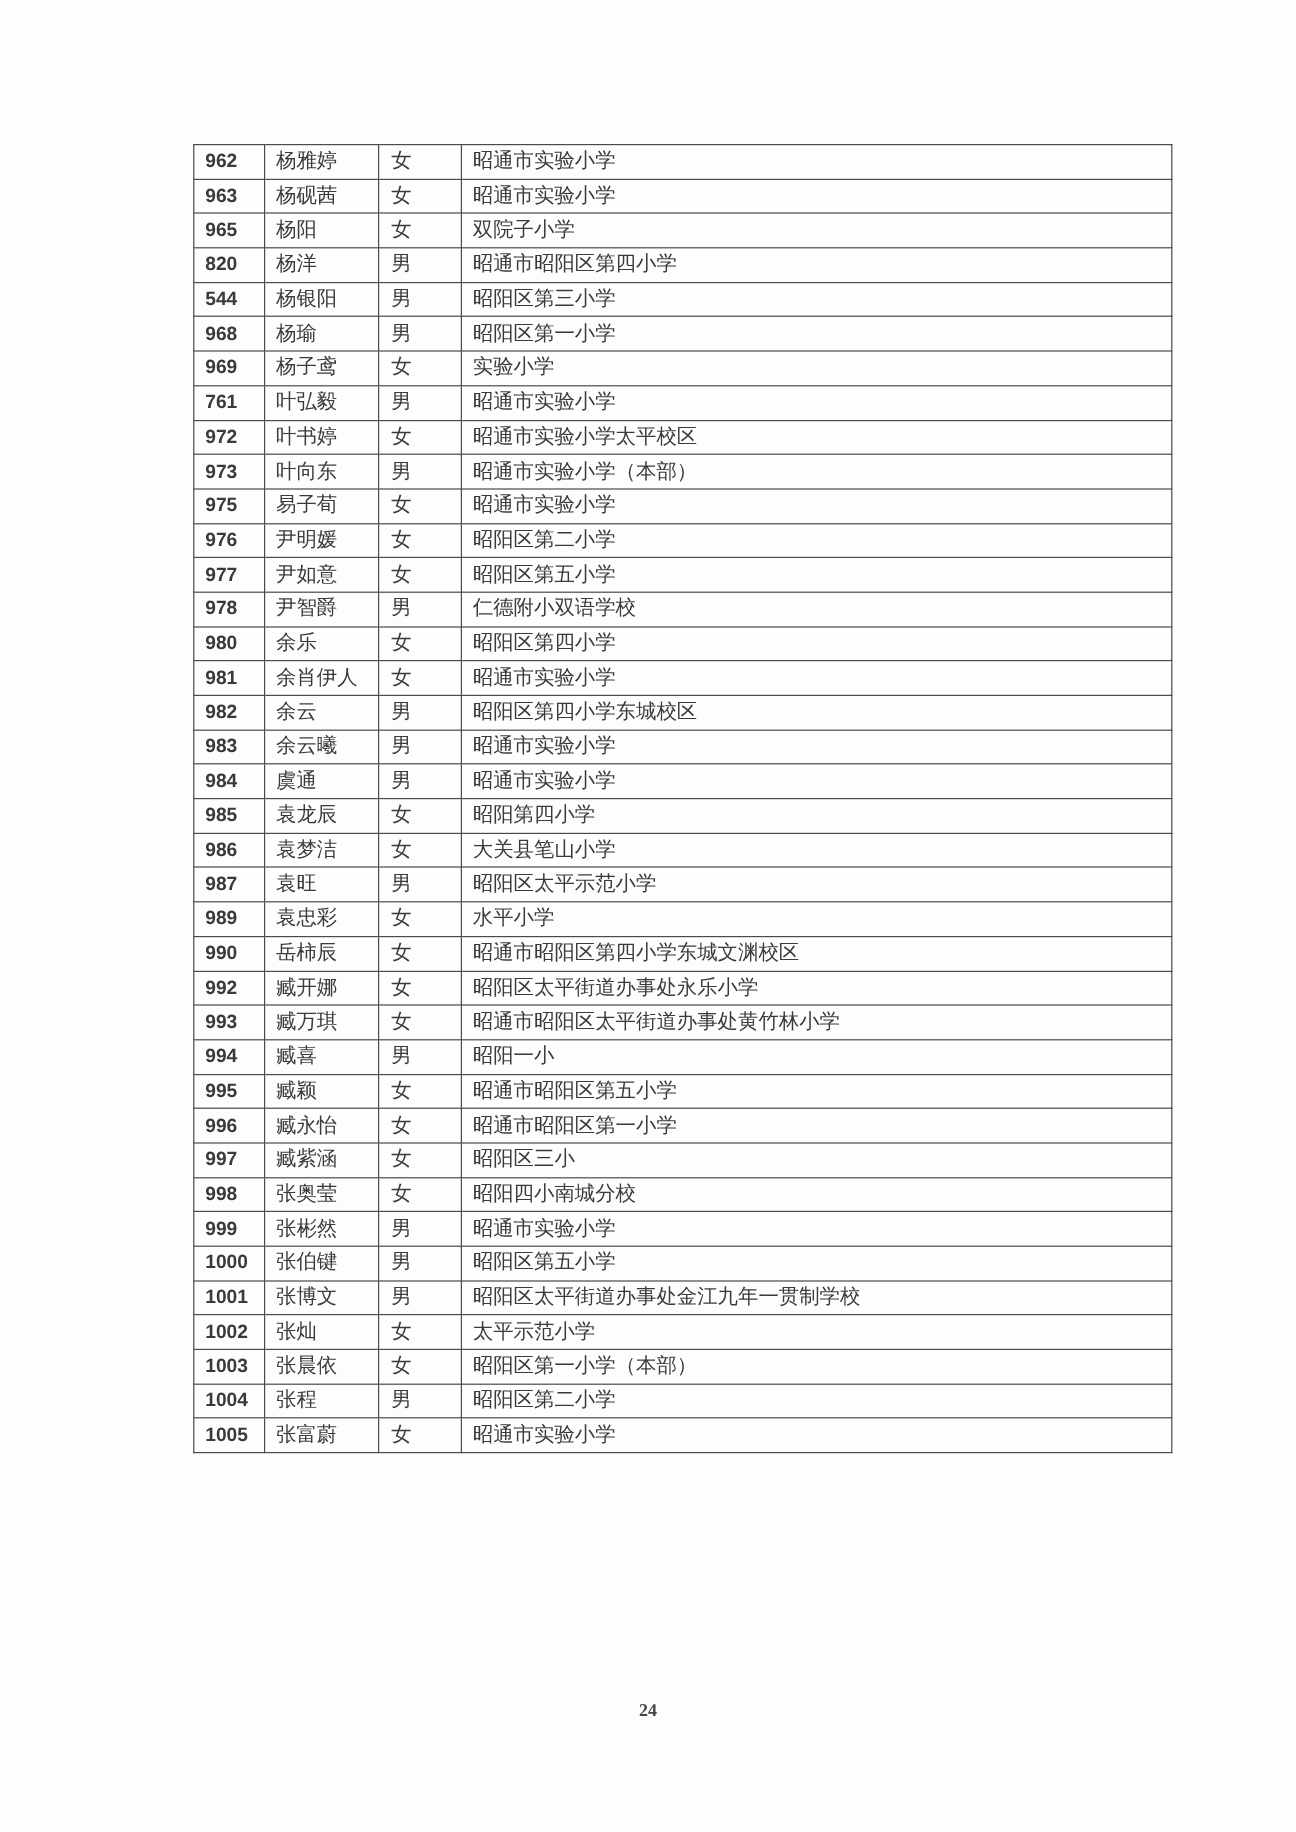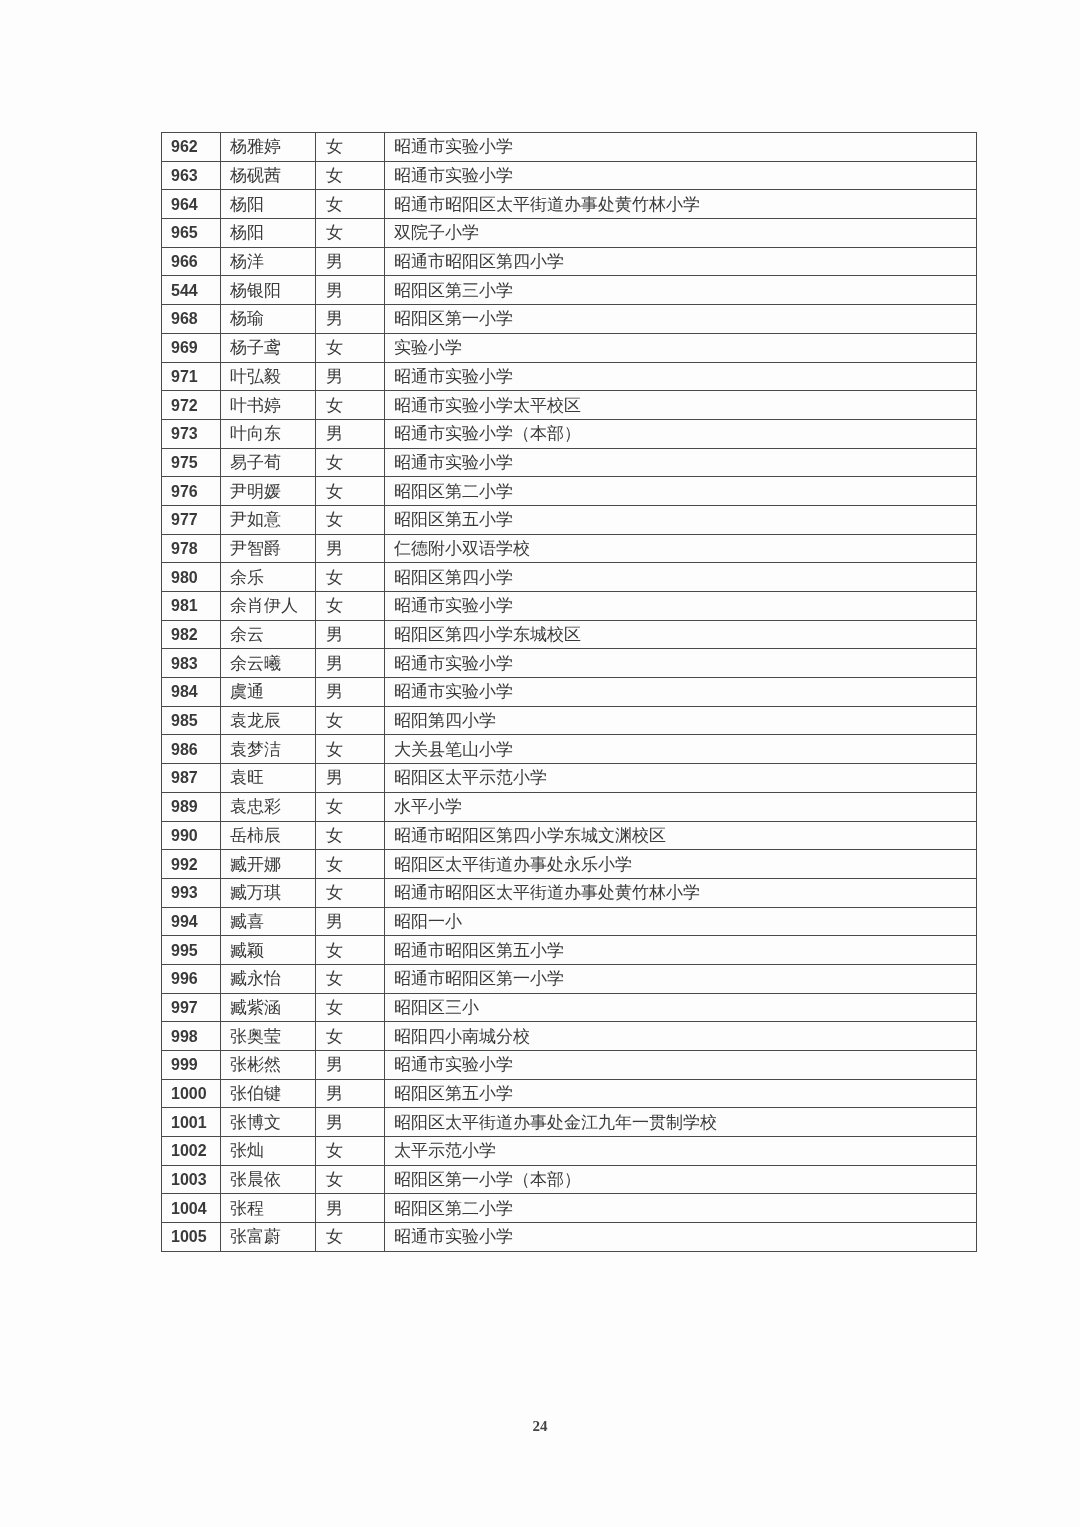--- a/index.html
+++ b/index.html
@@ -6,21 +6,21 @@
     body {
       width: 1080px; height: 1527px;
       background: #fdfdfd;
       position: relative;
       font-family: "DejaVu Sans", sans-serif;
       color: #3a3a3a;
       overflow: hidden;
     }
     .table-wrap {
       position: absolute;
-      left: 161px; top: 132px;
+      left: 161px; top: 120px;
       width: 815px;
     }
     table {
       border-collapse: collapse;
       width: 815px;
       table-layout: fixed;
     }
     td {
       border: 1.5px solid #4a4a4a;
       height: 27.7px;
@@ -65,33 +65,27 @@
           <td class="gender">女</td>
           <td class="school">昭通市实验小学</td>
         </tr>
         <tr>
           <td class="num">963</td>
           <td class="name">杨砚茜</td>
           <td class="gender">女</td>
           <td class="school">昭通市实验小学</td>
         </tr>
         <tr>
-          <td class="num">964</td>
-          <td class="name">杨阳</td>
-          <td class="gender">女</td>
-          <td class="school">昭通市昭阳区太平街道办事处黄竹林小学</td>
-        </tr>
-        <tr>
           <td class="num">965</td>
           <td class="name">杨阳</td>
           <td class="gender">女</td>
           <td class="school">双院子小学</td>
         </tr>
         <tr>
-          <td class="num">966</td>
+          <td class="num">820</td>
           <td class="name">杨洋</td>
           <td class="gender">男</td>
           <td class="school">昭通市昭阳区第四小学</td>
         </tr>
         <tr>
           <td class="num">544</td>
           <td class="name">杨银阳</td>
           <td class="gender">男</td>
           <td class="school">昭阳区第三小学</td>
         </tr>
@@ -101,21 +95,21 @@
           <td class="gender">男</td>
           <td class="school">昭阳区第一小学</td>
         </tr>
         <tr>
           <td class="num">969</td>
           <td class="name">杨子鸢</td>
           <td class="gender">女</td>
           <td class="school">实验小学</td>
         </tr>
         <tr>
-          <td class="num">971</td>
+          <td class="num">761</td>
           <td class="name">叶弘毅</td>
           <td class="gender">男</td>
           <td class="school">昭通市实验小学</td>
         </tr>
         <tr>
           <td class="num">972</td>
           <td class="name">叶书婷</td>
           <td class="gender">女</td>
           <td class="school">昭通市实验小学太平校区</td>
         </tr>

